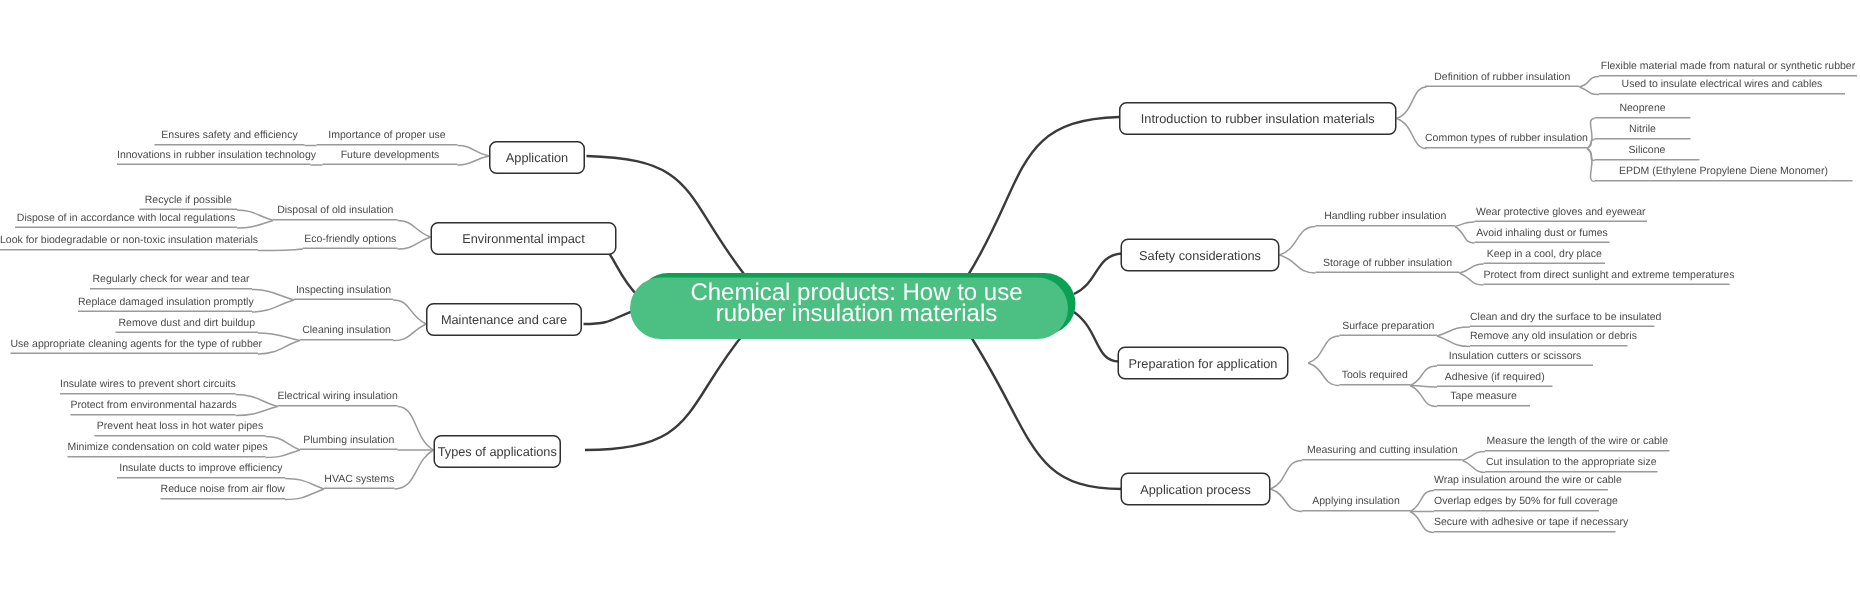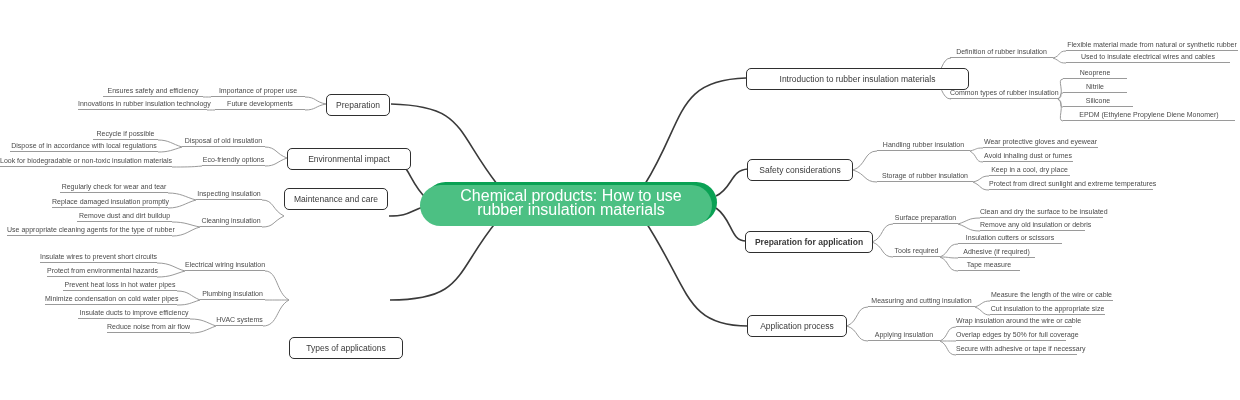--- a/index.html
+++ b/index.html
@@ -97,27 +97,27 @@
       <path d="M 185 271 C 174 274 171 277 157 277"></path>
       <path d="M 200 300 C 190 296 189 291 177 291"></path>
       <path d="M 200 300 C 190 303 189 305 177 305"></path>
       <path d="M 216 326 C 205 322 203 319 190 319"></path>
       <path d="M 216 326 C 205 330 203 333 190 333"></path>
     </g>
   </svg>
 
   <div class="root" style="left:425px;top:182px;width:292px;height:41px;">Chemical products: How to use rubber insulation materials</div>
 
-  <div class="box" style="left:326px;top:94px;width:64px;">Preparation</div>
+  <div class="box" style="left:326px;top:94px;width:64px;">Application</div>
   <div class="box" style="left:287px;top:148px;width:124px;">Environmental impact</div>
-  <div class="box" style="left:284px;top:188px;width:104px;">Maintenance and care</div>
-  <div class="box" style="left:289px;top:290px;width:114px;margin-top:47px;">Types of applications</div>
-  <div class="box" style="left:746px;top:68px;width:223px;">Introduction to rubber insulation materials</div>
+  <div class="box" style="left:284px;top:202px;width:104px;">Maintenance and care</div>
+  <div class="box" style="left:289px;top:290px;width:85px;">Types of applications</div>
+  <div class="box" style="left:746px;top:68px;width:185px;">Introduction to rubber insulation materials</div>
   <div class="box" style="left:747px;top:159px;width:106px;text-align:right;">Safety considerations</div>
-  <div class="box" style="left:745px;top:231px;width:128px;font-weight:bold;">Preparation for application</div>
+  <div class="box" style="left:745px;top:231px;width:114px;">Preparation for application</div>
   <div class="box" style="left:747px;top:315px;width:100px;">Application process</div>
 
   <div class="lbl" style="left:950px;top:46px;width:103px;">Definition of rubber insulation</div>
   <div class="lbl" style="left:950px;top:87px;width:108px;">Common types of rubber insulation</div>
   <div class="lbl" style="left:877px;top:139px;width:93px;">Handling rubber insulation</div>
   <div class="lbl" style="left:877px;top:170px;width:96px;">Storage of rubber insulation</div>
   <div class="lbl" style="left:893px;top:212px;width:65px;">Surface preparation</div>
   <div class="lbl" style="left:893px;top:245px;width:47px;">Tools required</div>
   <div class="lbl" style="left:868px;top:295px;width:107px;">Measuring and cutting insulation</div>
   <div class="lbl" style="left:868px;top:329px;width:72px;">Applying insulation</div>

